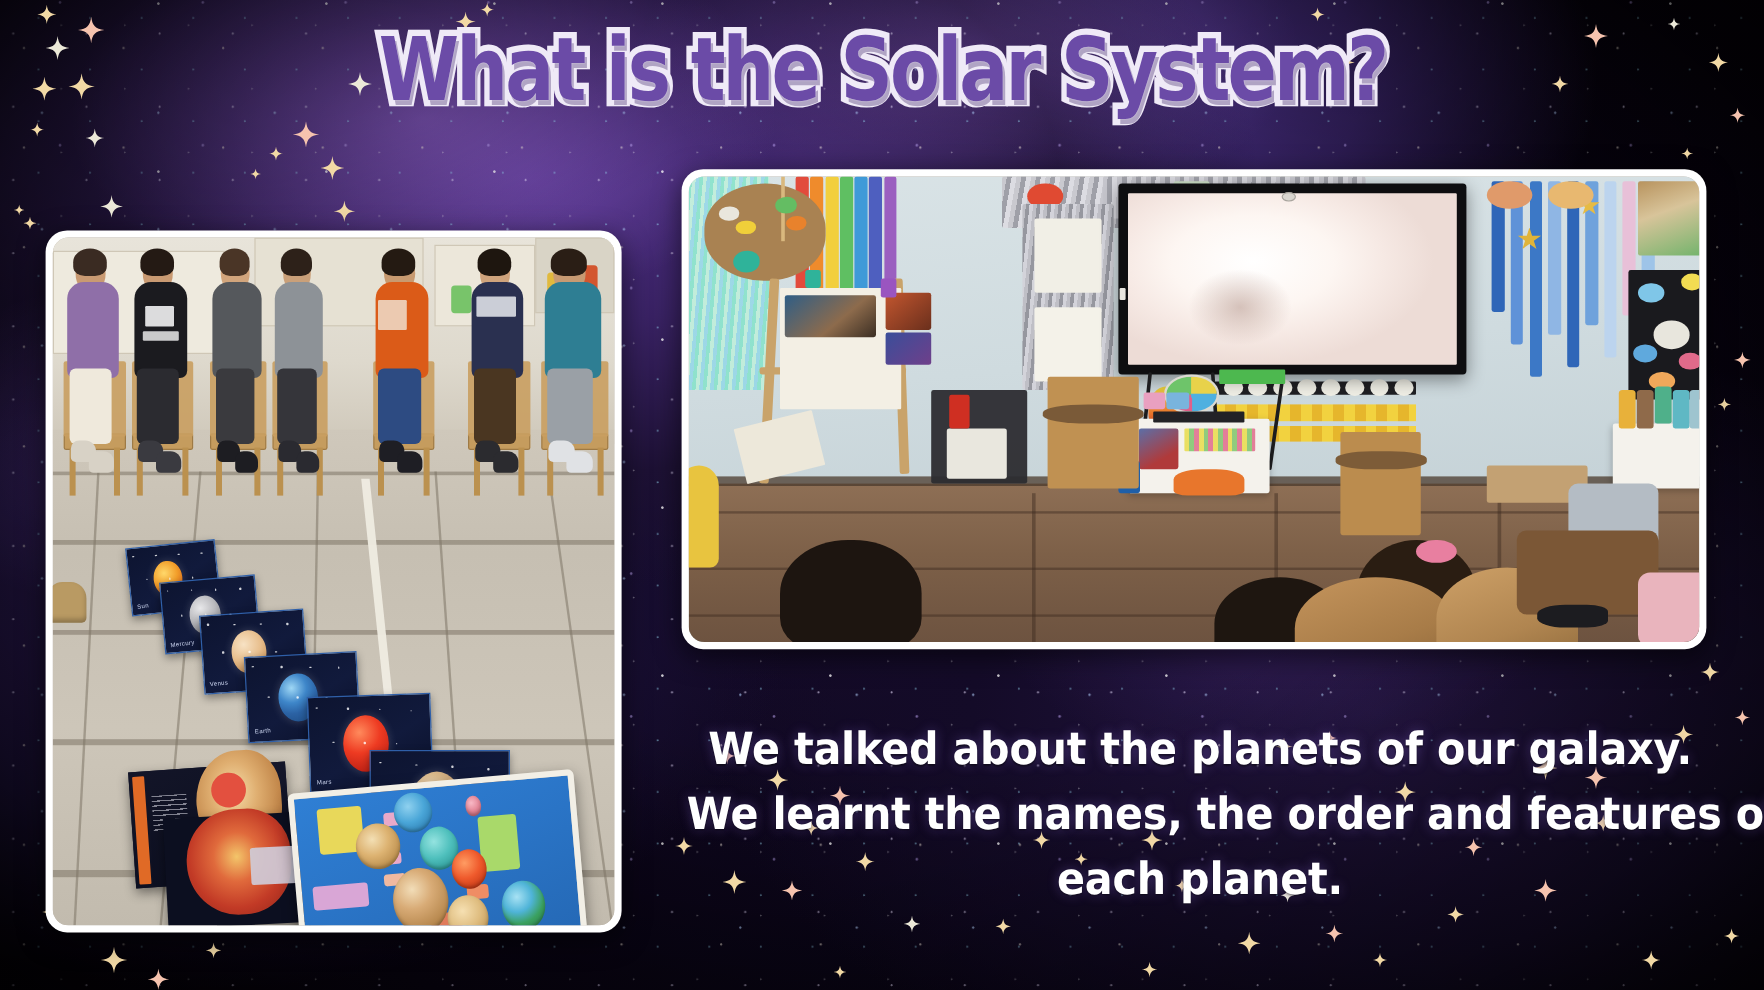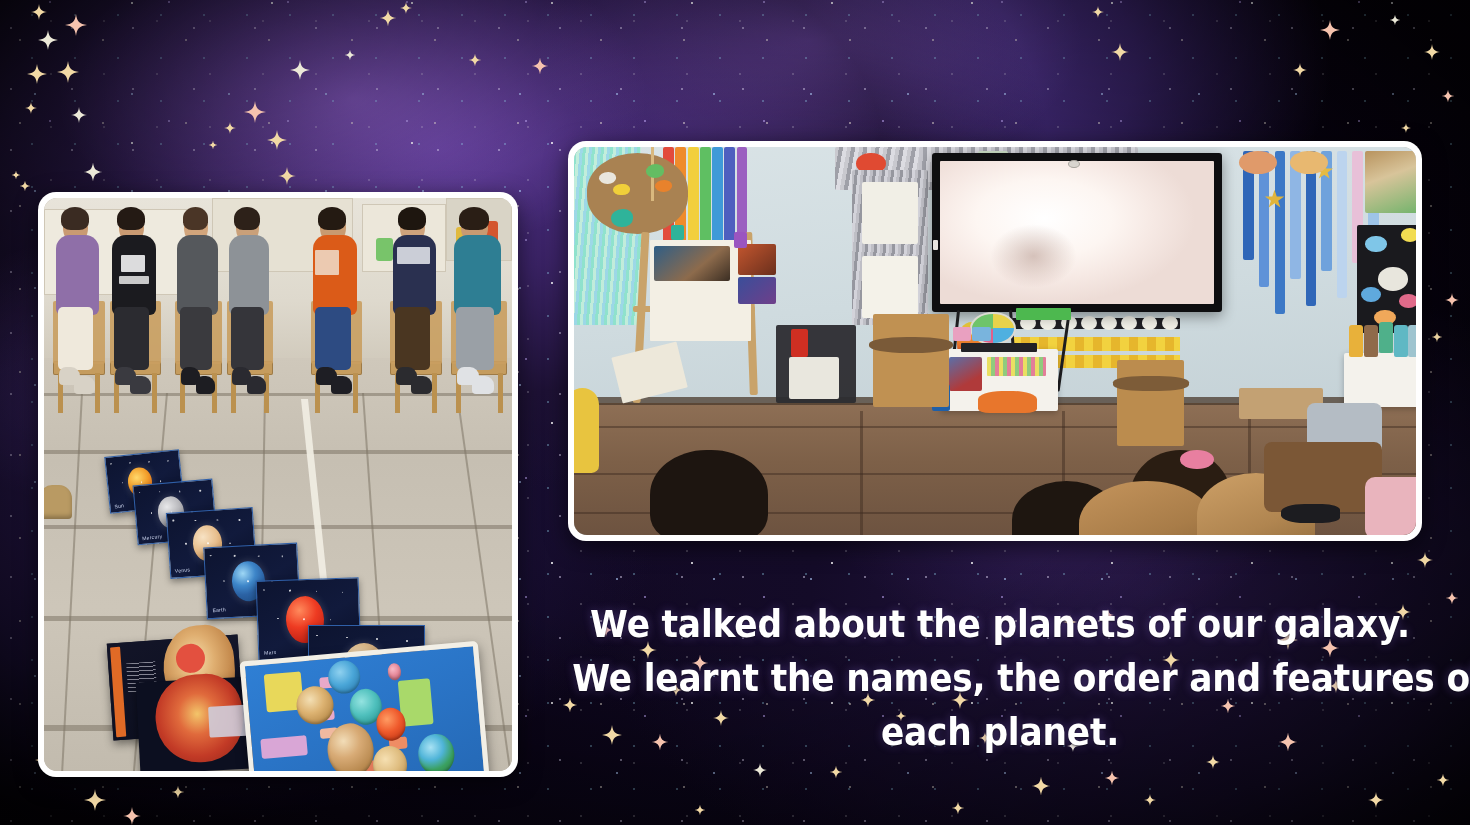--- a/index.html
+++ b/index.html
@@ -602,20 +602,23 @@
           <path d="M50 0 C54 34 66 46 100 50 C66 54 54 66 50 100 C46 66 34 54 0 50 C34 46 46 34 50 0 Z" fill="#f2d9a5"></path>
         </svg>
       </div>
       <div class="sparkle" style="left:1108px;top:615px;">
         <svg width="12" height="12" viewBox="0 0 100 100">
           <path d="M50 0 C54 34 66 46 100 50 C66 54 54 66 50 100 C46 66 34 54 0 50 C34 46 46 34 50 0 Z" fill="#f6c3ae"></path>
         </svg>
       </div>
     </div>
 
+  <div id="title-wrap">
+    <span id="title">What is the Solar System?</span>
+  </div>
 
   <div id="photo-left" class="photo-frame">
     <div class="photo-inner">
       <div class="lp" id="lp-scene">
           <div class="lp-wall"></div>
           <div class="lp-shelf" style="left:0;top:2%;width:34%;height:15%;background:#eeeade;"></div>
           <div class="lp-shelf" style="left:36%;top:0;width:30%;height:13%;background:#e6e1d3;"></div>
           <div class="lp-shelf" style="left:68%;top:1%;width:18%;height:12%;background:#ece7da;"></div>
           <div class="lp-shelf" style="left:86%;top:0;width:14%;height:11%;background:#d9d4c6;"></div>
           <div class="blob" style="left:71%;top:7%;width:3.5%;height:4%;background:#78c46a;border-radius:3px;"></div>

